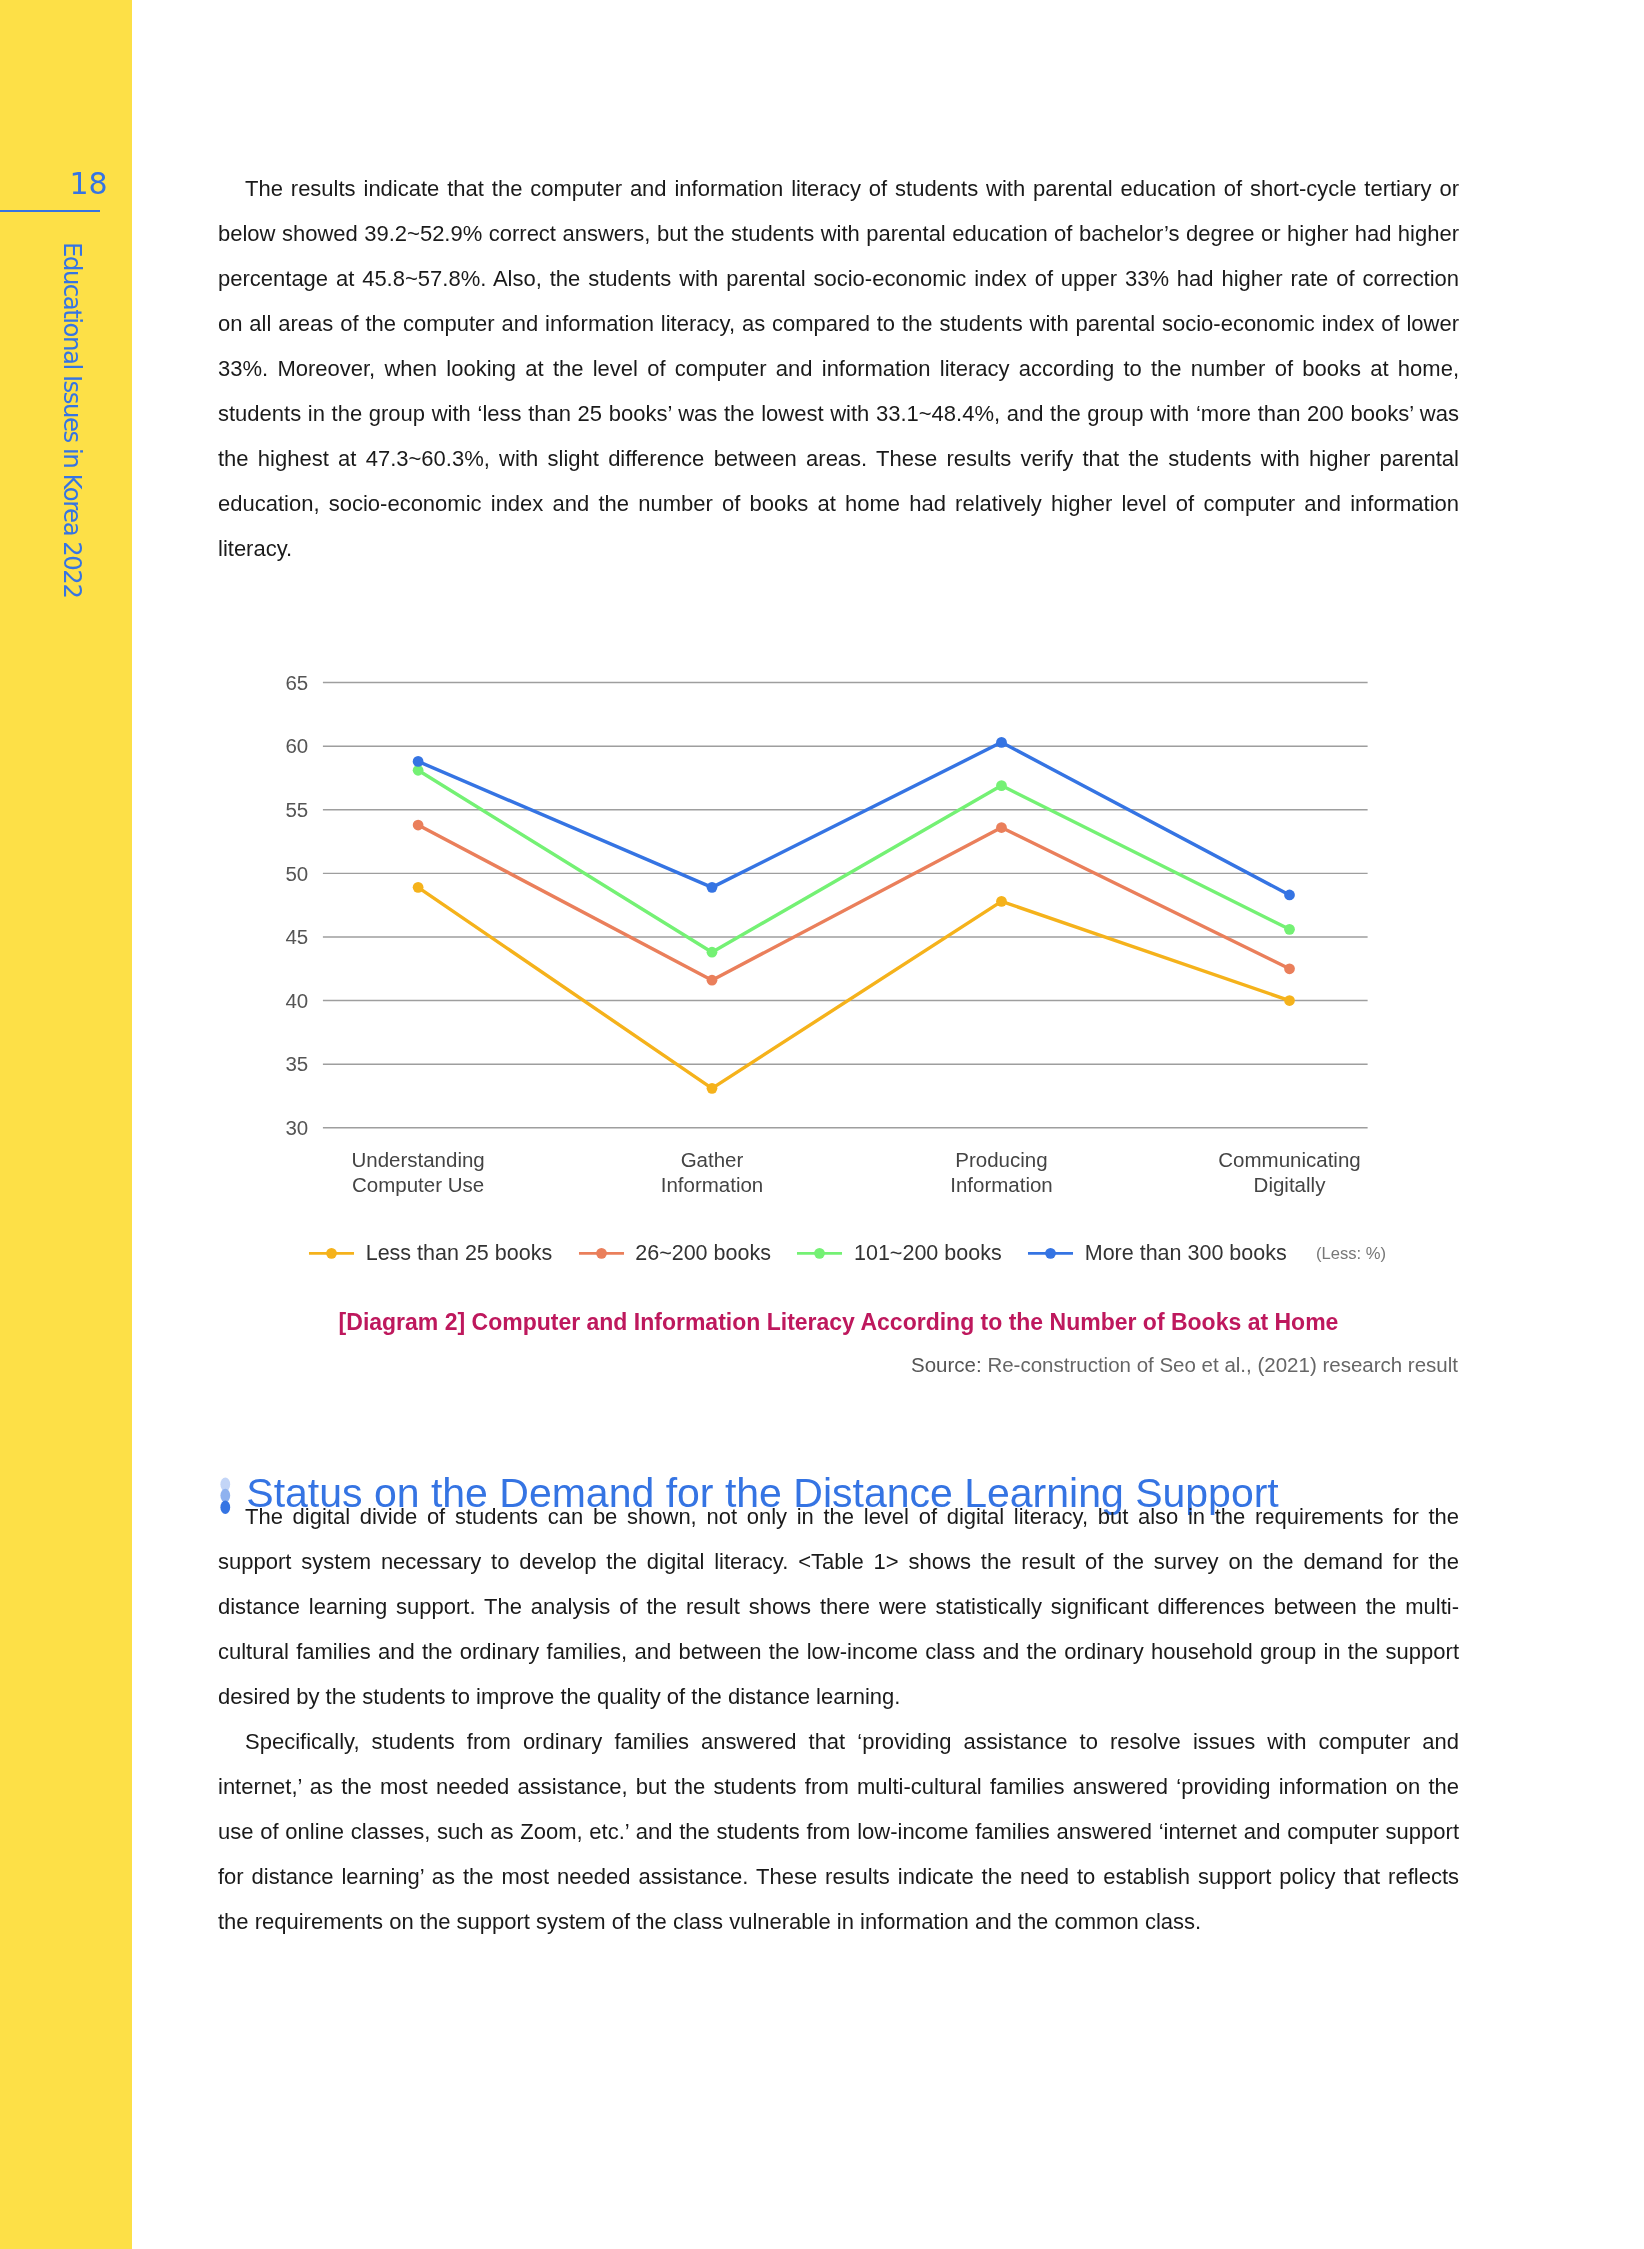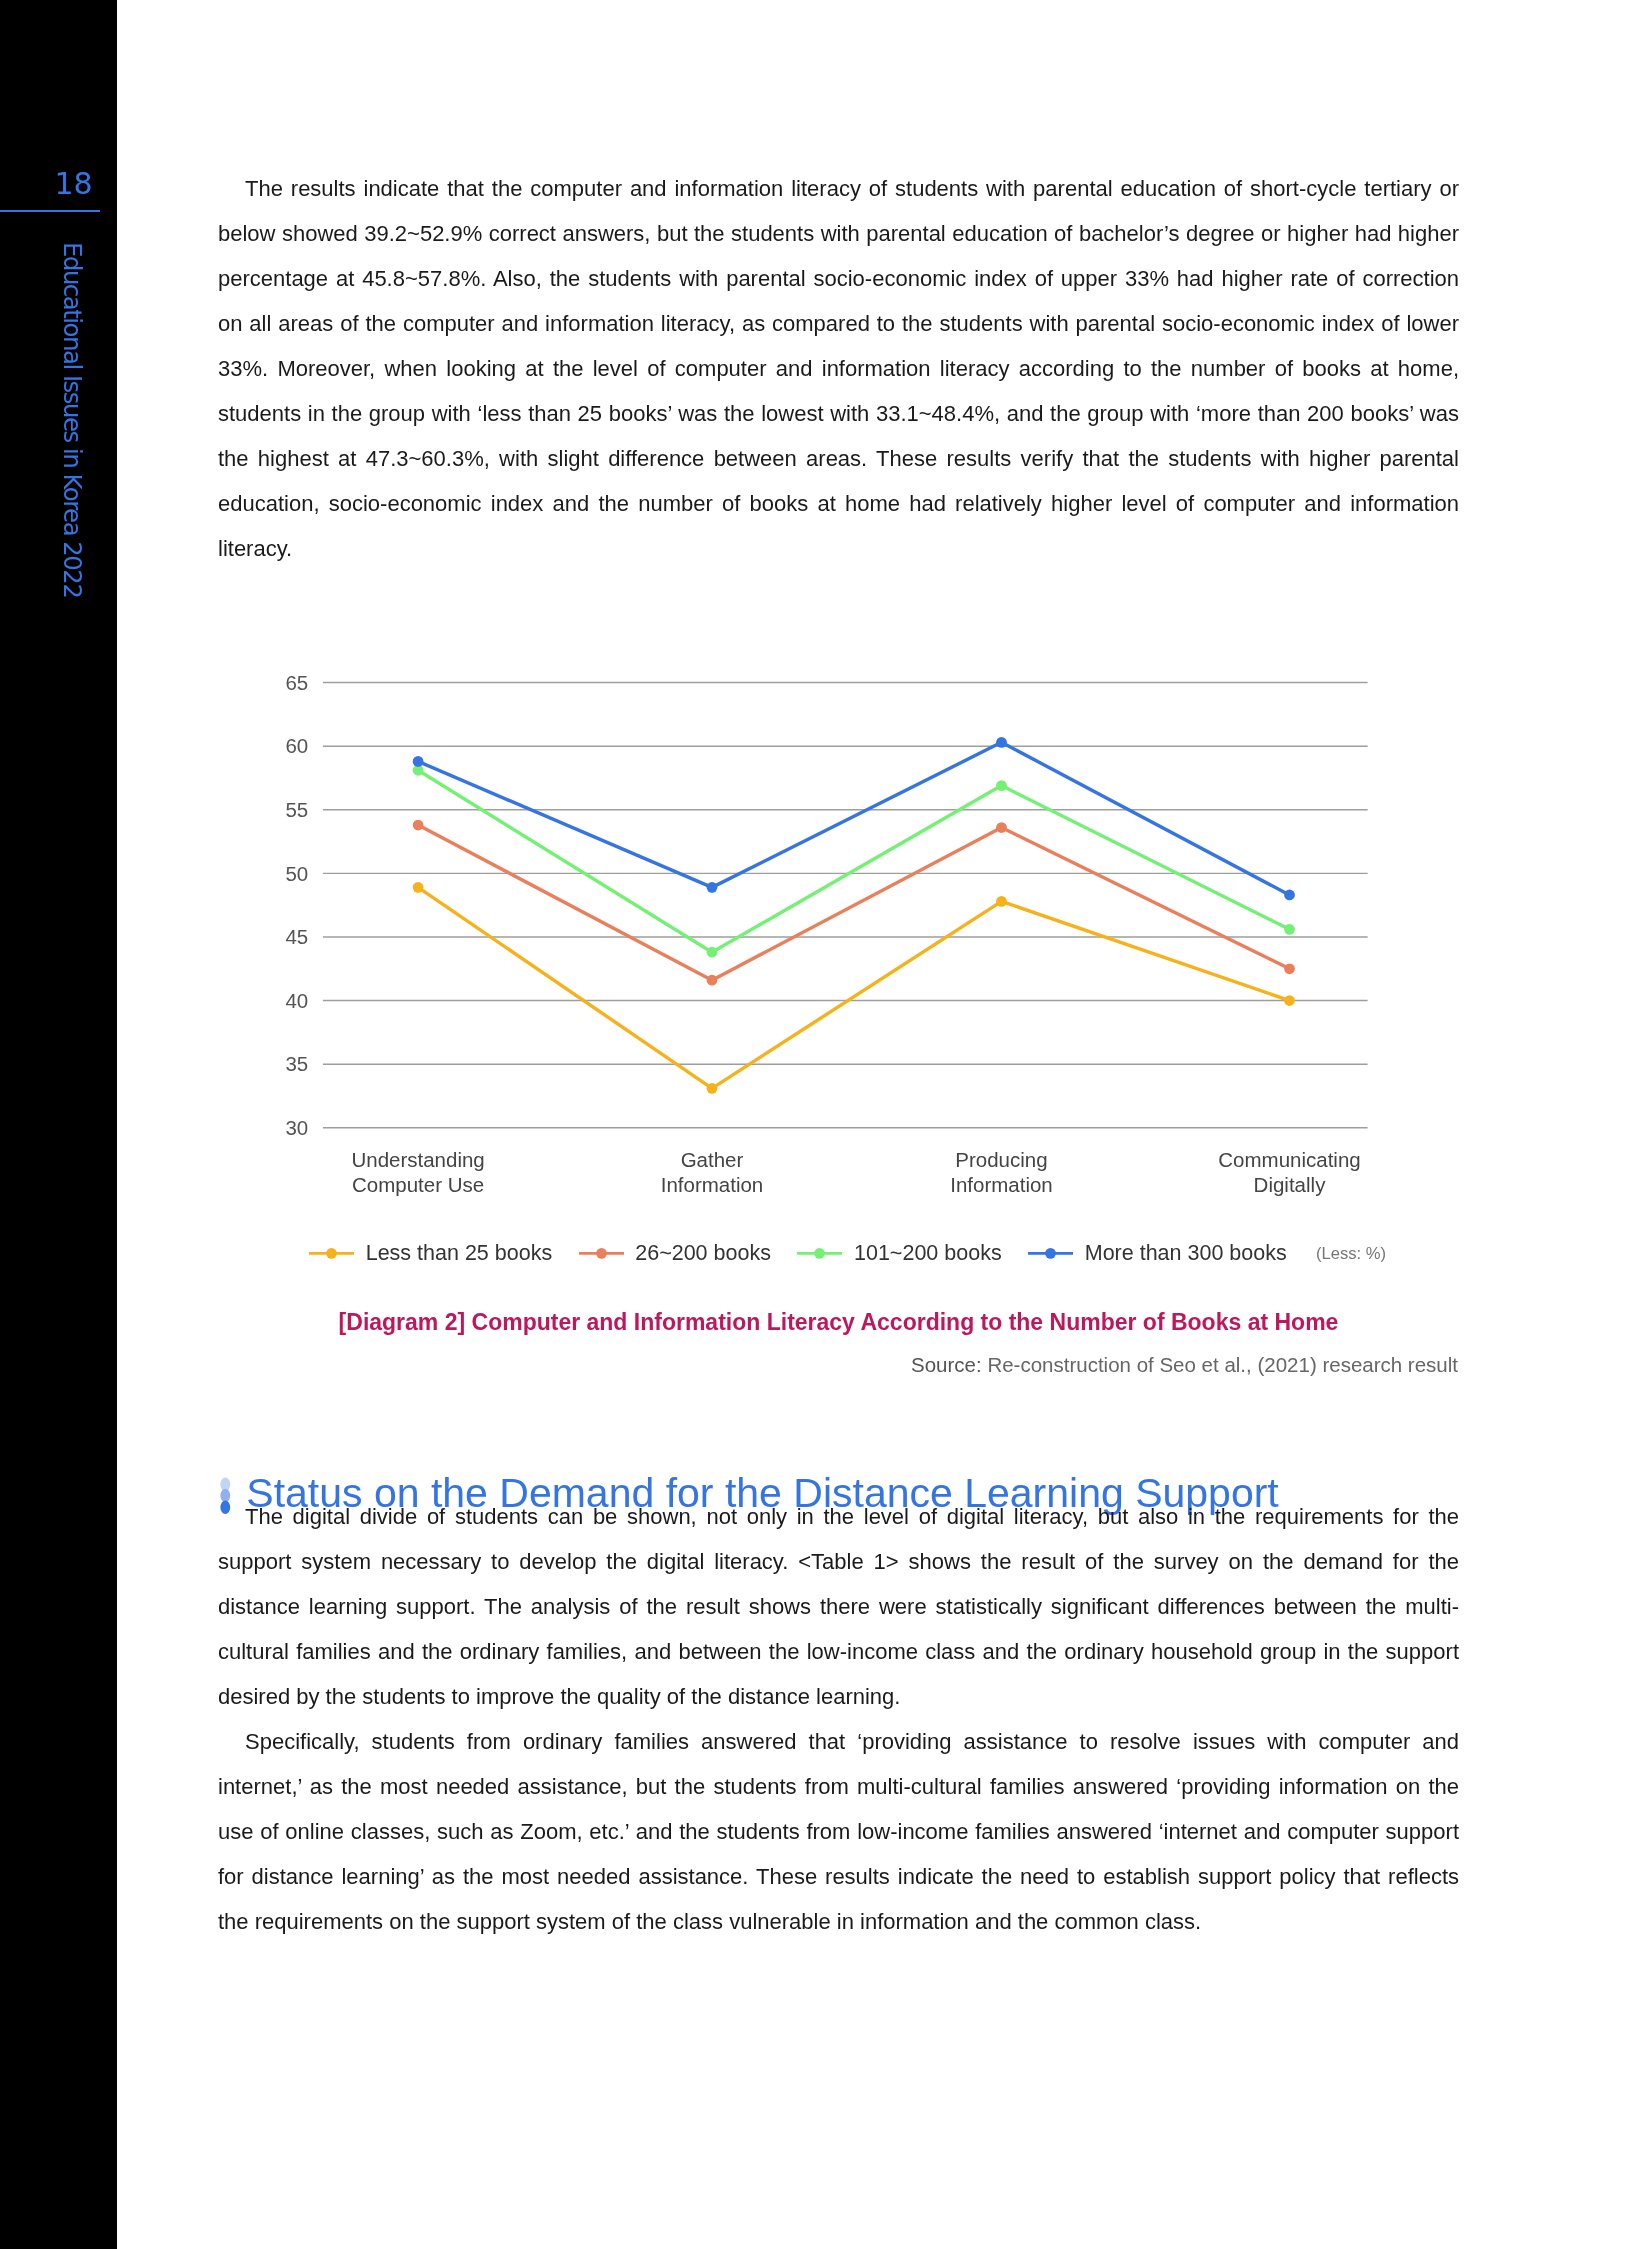--- a/index.html
+++ b/index.html
@@ -1,18 +1,18 @@
 <!DOCTYPE html>
 <html style="font-size:7.8px"><head>
 <meta charset="utf-8">
 <style>
   html, body { margin:0; padding:0; }
   body { width:1644px; height:2250px; position:relative; background:#ffffff; overflow:hidden;
          font-family:"Liberation Sans", sans-serif; color:#111; }
-  .sidebar { position:absolute; left:0; top:0; width:117px; height:2250px; background:#000000; }
+  .sidebar { position:absolute; left:0; top:0; width:132px; height:2250px; background:#fde047; }
   .page-num { position:absolute; right:24.4px; top:166px; font-size:30px; color:#3574E3; font-family:"DejaVu Sans", sans-serif; }
   .page-rule { position:absolute; left:0; top:210px; width:100px; height:2.4px; background:#3574E3; }
   .running-title { position:absolute; left:60px; top:242px; transform-origin:0 0; transform:rotate(90deg) translateY(-27px);
                    white-space:nowrap; font-size:24.4px; color:#3574E3; font-family:"DejaVu Sans", sans-serif; letter-spacing:-1.5px; }
   .text { position:absolute; left:218px; width:1241px; font-size:22px; line-height:45px; text-align:justify; color:#1a1a1a; }
   .text p { margin:0; text-indent:27px; }
   .chart { position:absolute; left:264px; top:664px; width:1143px; height:537px; }
   .legend { position:absolute; left:308px; top:1241px; width:1104px; display:flex; align-items:center; font-size:21.5px; color:#333;text-align:center; }
   .legend-item { display:flex; align-items:center; margin-right:25.4px; }
   .legend-item svg { margin-right:10.7px; }

